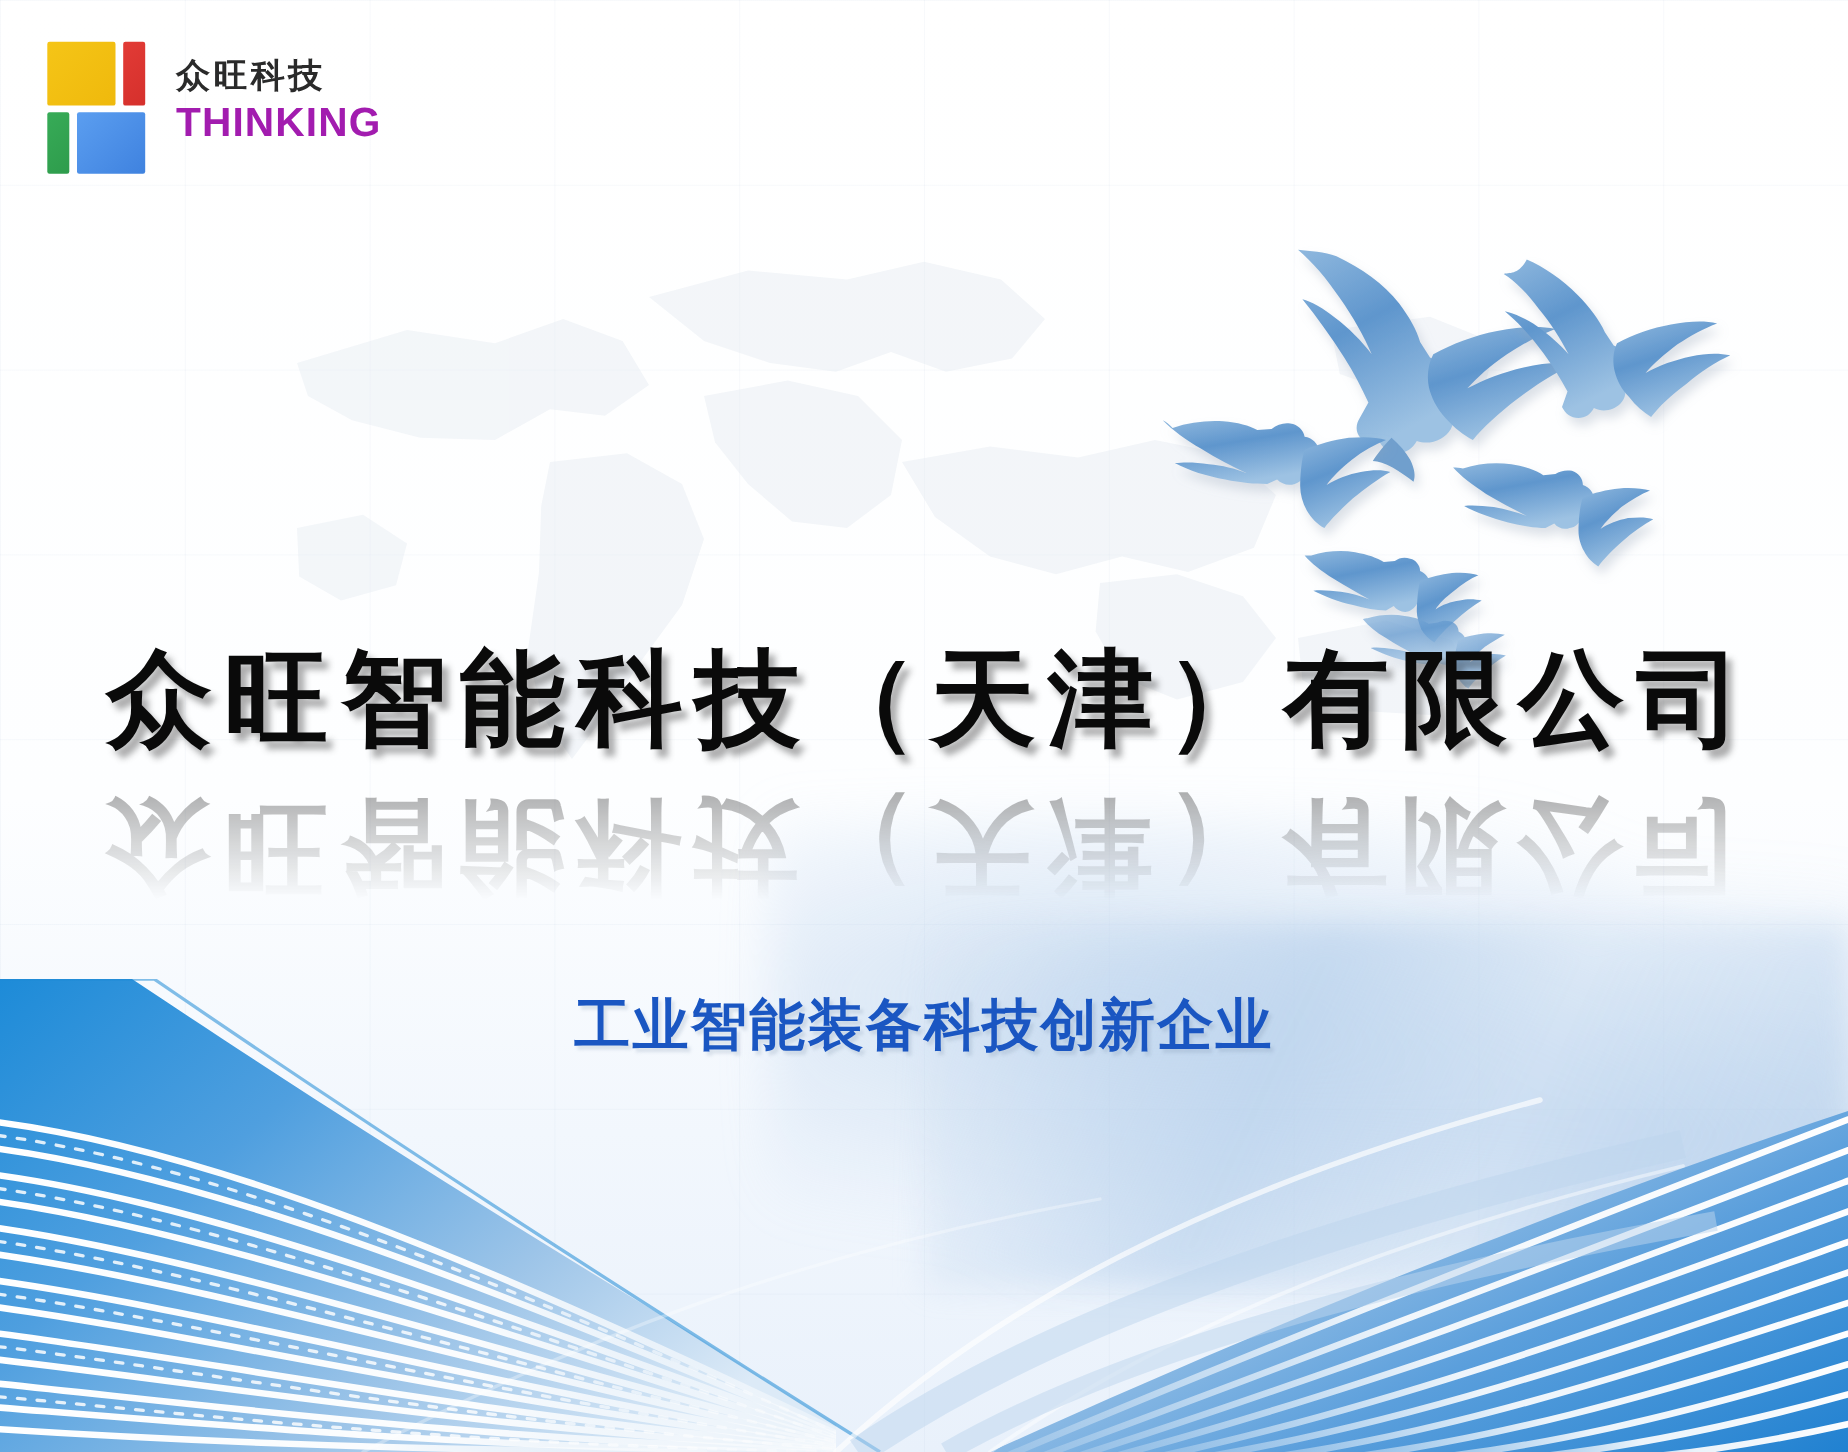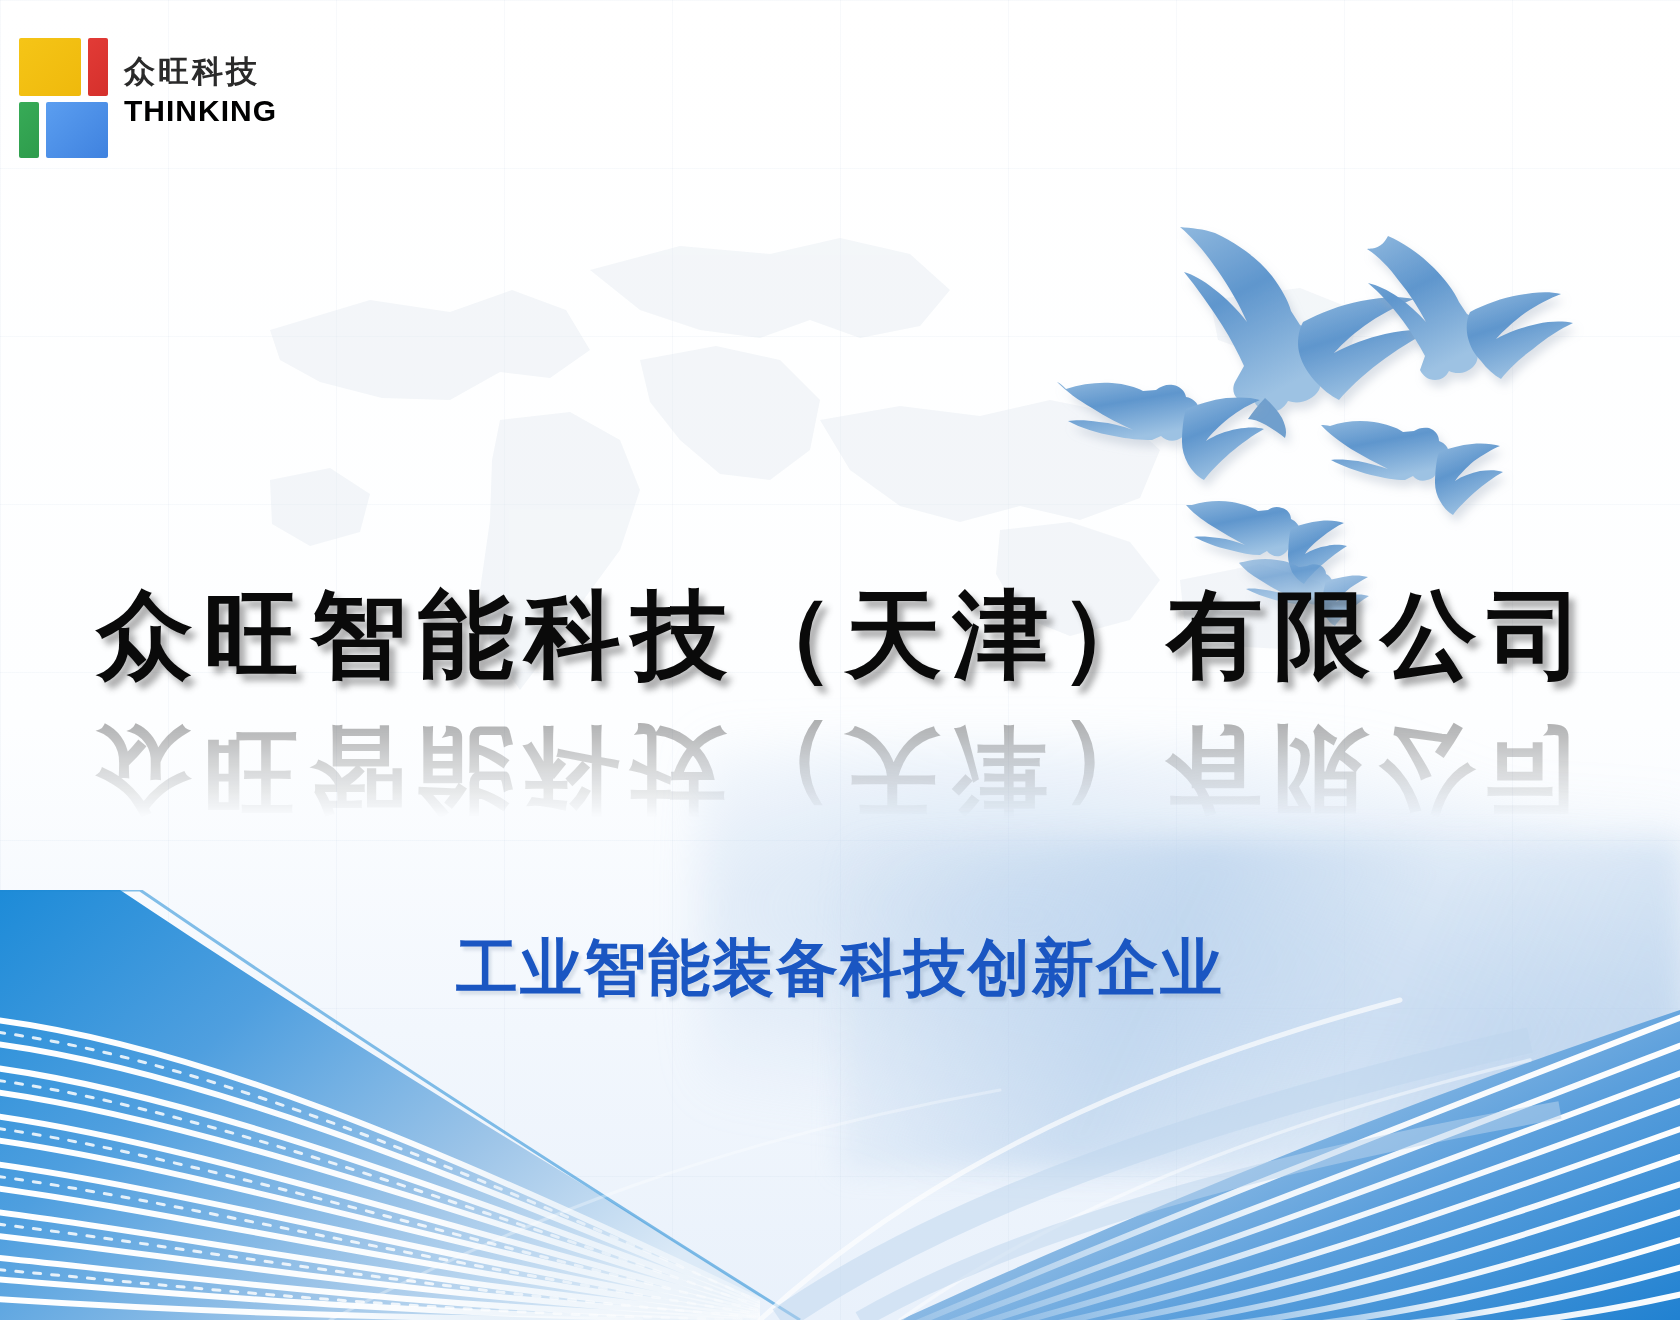--- a/index.html
+++ b/index.html
@@ -60,25 +60,25 @@
     width: 840px;
     height: 330px;
     background:
       linear-gradient(115deg, rgba(186,210,236,0.0) 0%, rgba(176,204,234,0.5) 38%, rgba(205,224,243,0.25) 62%, rgba(170,200,232,0.45) 100%);
     filter: blur(14px);
   }
 
   
   .logo-wrap {
     position: absolute;
-    left: 14px;
+    left: 38px;
     top: 30px;
     display: flex;
     align-items: center;
-    gap: 12px;
+    gap: 24px;
   }
   .logo-mark {
     position: relative;
     width: 98px;
     height: 122px;
   }
   .blk { position: absolute; border-radius: 2px; }
   .blk-yellow {
     left: 5px; top: 8px; width: 62px; height: 58px;
     background: linear-gradient(135deg, #f5c517 0%, #efb90c 100%);
@@ -97,24 +97,24 @@
   }
   .logo-text { line-height: 1; }
   .logo-cn {
     font-size: 31px;
     font-weight: 700;
     letter-spacing: 3px;
     color: #2a2a2a;
     margin-bottom: 9px;
   }
   .logo-en {
-    font-size: 30px;
+    font-size: 37px;
     font-weight: 800;
     letter-spacing: 1px;
-    color: #000000;
+    color: #a21caf;
   }
 
   
   .slogan {
     position: absolute;
     right: 100px;
     top: 60px;
     font-size: 73px;
     font-weight: 900;
     color: #3e81e2;
@@ -160,27 +160,26 @@
     filter: blur(0.6px);
   }
 
   
   .subtitle {
     position: absolute;
     left: 0;
     top: 898px;
     width: 1680px;
     text-align: center;
-    font-size: 62px;
+    font-size: 51px;
     font-weight: 900;
     letter-spacing: 2px;
     color: #1a56c2;
     white-space: nowrap;
     text-shadow: 3px 4px 3px rgba(120,140,170,0.22);
-    margin-top: 28px;
   }
 
   
   .wave-layer {
     position: absolute;
     left: 0;
     bottom: 0;
     width: 1680px;
     height: 430px;
     pointer-events: none;

